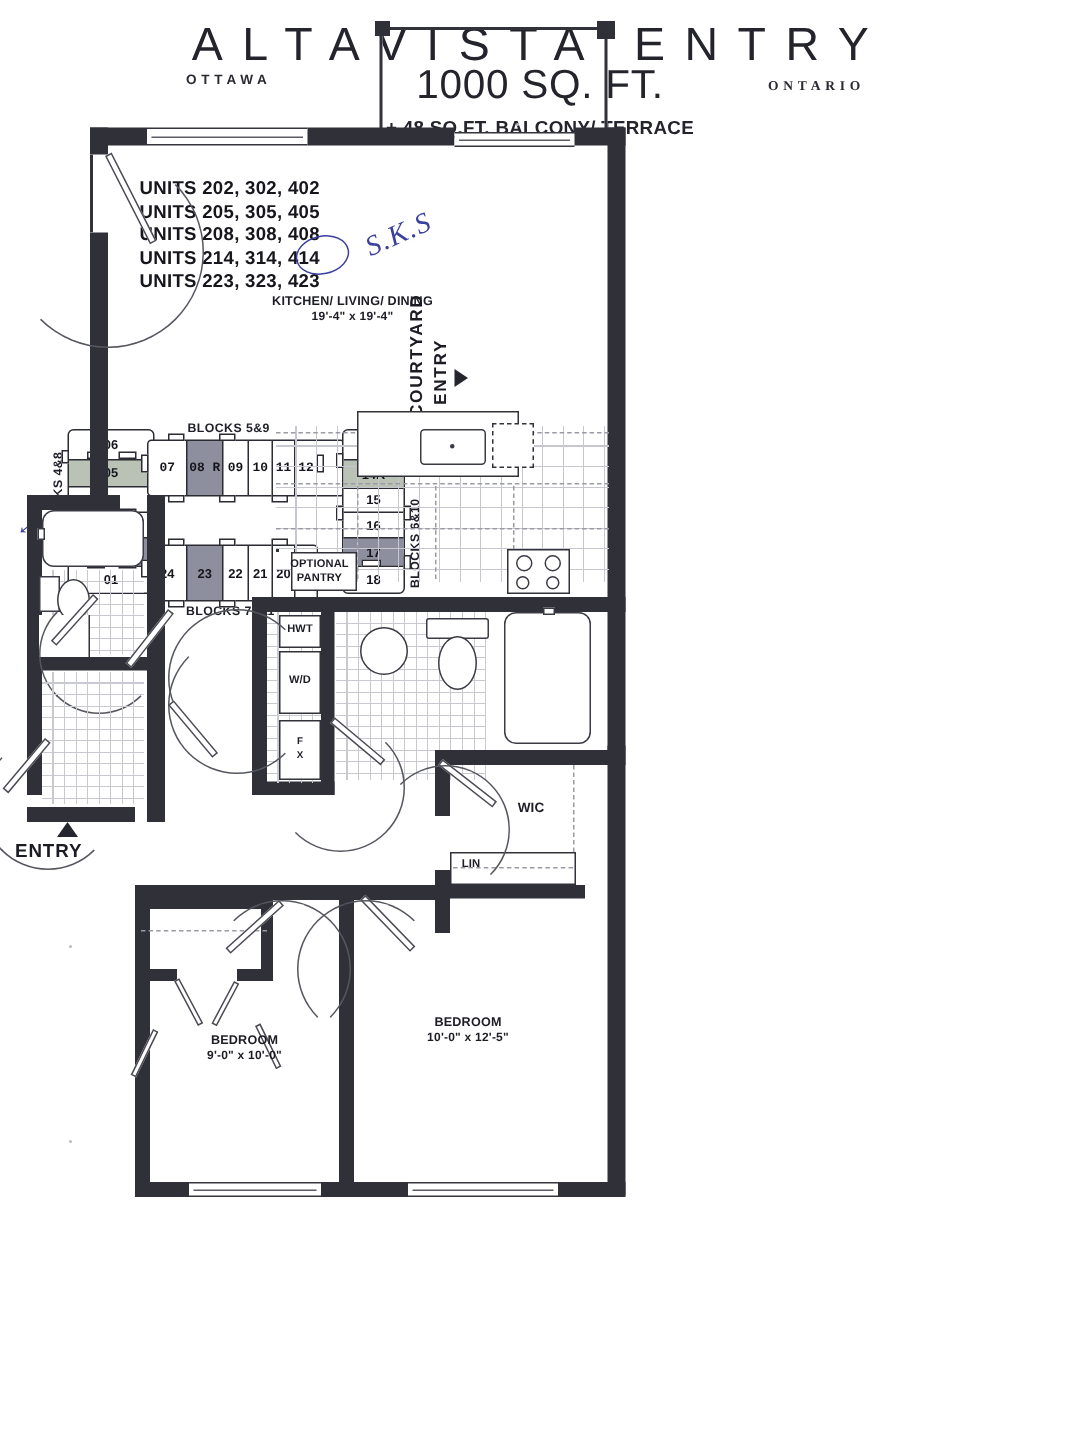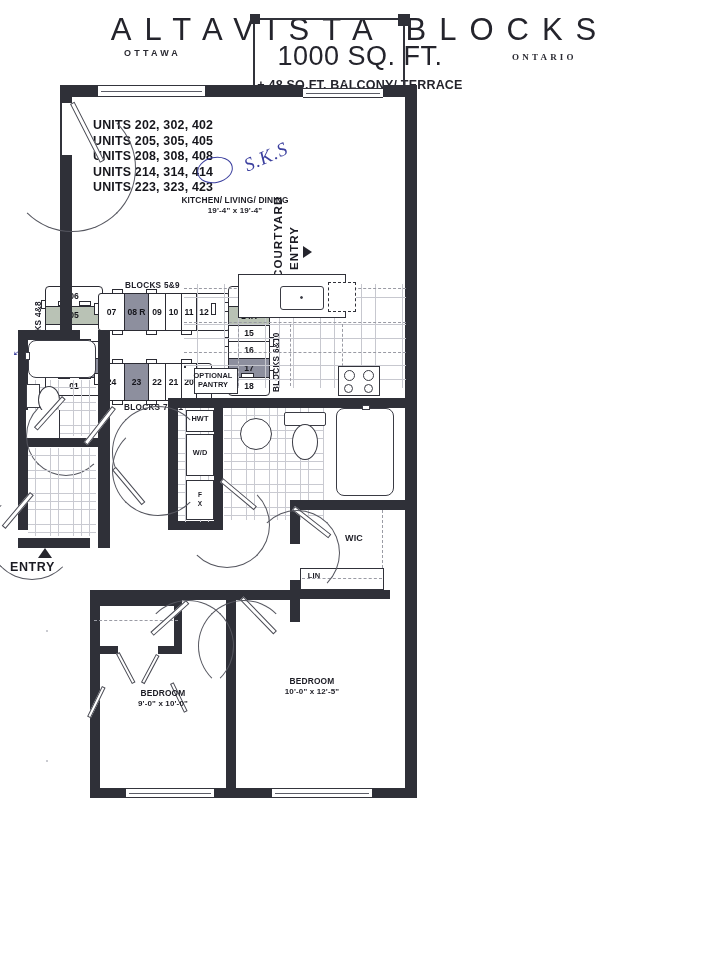--- a/index.html
+++ b/index.html
@@ -126,21 +126,21 @@
     color:#1b1b23;white-space:nowrap;transform-origin:0 0;transform:rotate(-90deg);
   }
   .dash{position:absolute;border-top:1px dashed #9a9ba4;}
   .dashv{position:absolute;border-left:1px dashed #9a9ba4;}
   .speck{position:absolute;width:2px;height:2px;background:#b9bac2;border-radius:50%;}
 </style>
 </head>
 <body>
 
 <div id="header" class="abs">
-  <div class="title-main">ALTAVISTA BLOCKS</div>
+  <div class="title-main">ALTAVISTA ENTRY</div>
   <div class="title-city">OTTAWA</div>
   <div class="title-prov">ONTARIO</div>
   <div class="title-sqft">1000 SQ. FT.</div>
   <div class="title-sub">+ 48 SQ.FT. BALCONY/ TERRACE</div>
 </div>
 
 <div id="unitblock" class="abs">
   <div class="unit-line">UNITS 202, 302, 402</div>
   <div class="unit-line">UNITS 205, 305, 405</div>
   <div class="unit-line">UNITS 208, 308, 408</div>
@@ -169,21 +169,21 @@
 <div class="notch" style="left:102px;top:330px;width:6px;height:11px;"></div>
 <div class="notch" style="left:102px;top:366px;width:6px;height:11px;"></div>
 <div class="notch" style="left:58px;top:301px;width:12px;height:5px;"></div>
 <div class="notch" style="left:79px;top:301px;width:12px;height:5px;"></div>
 <div class="notch" style="left:58px;top:339px;width:12px;height:5px;"></div>
 <div class="notch" style="left:79px;top:339px;width:12px;height:5px;"></div>
 <div class="notch" style="left:58px;top:374px;width:12px;height:5px;"></div>
 <div class="notch" style="left:79px;top:374px;width:12px;height:5px;"></div>
 
 <div class="blk-title" style="left:125px;top:281px;">BLOCKS 5&amp;9</div>
-<div class="blkbox" style="left:98px;top:293px;width:132px;height:38px;border-radius:3px;">
+<div class="blkbox" style="left:98px;top:293px;width:132px;height:38px;border-radius:3px;font-family:Liberation Mono, monospace;">
   <div class="cell" style="left:0;top:0;width:25px;height:36px;">07</div>
   <div class="cell div-v sh-dark" style="left:25px;top:0;width:24px;height:36px;">08 R</div>
   <div class="cell div-v" style="left:49px;top:0;width:17px;height:36px;">09</div>
   <div class="cell div-v" style="left:66px;top:0;width:16px;height:36px;">10</div>
   <div class="cell div-v" style="left:82px;top:0;width:15px;height:36px;">11</div>
   <div class="cell div-v" style="left:97px;top:0;width:15px;height:36px;">12</div>
 </div>
 <div class="notch" style="left:94px;top:303px;width:5px;height:12px;"></div>
 <div class="notch" style="left:211px;top:303px;width:5px;height:12px;"></div>
 <div class="notch" style="left:112px;top:289px;width:11px;height:5px;"></div>

